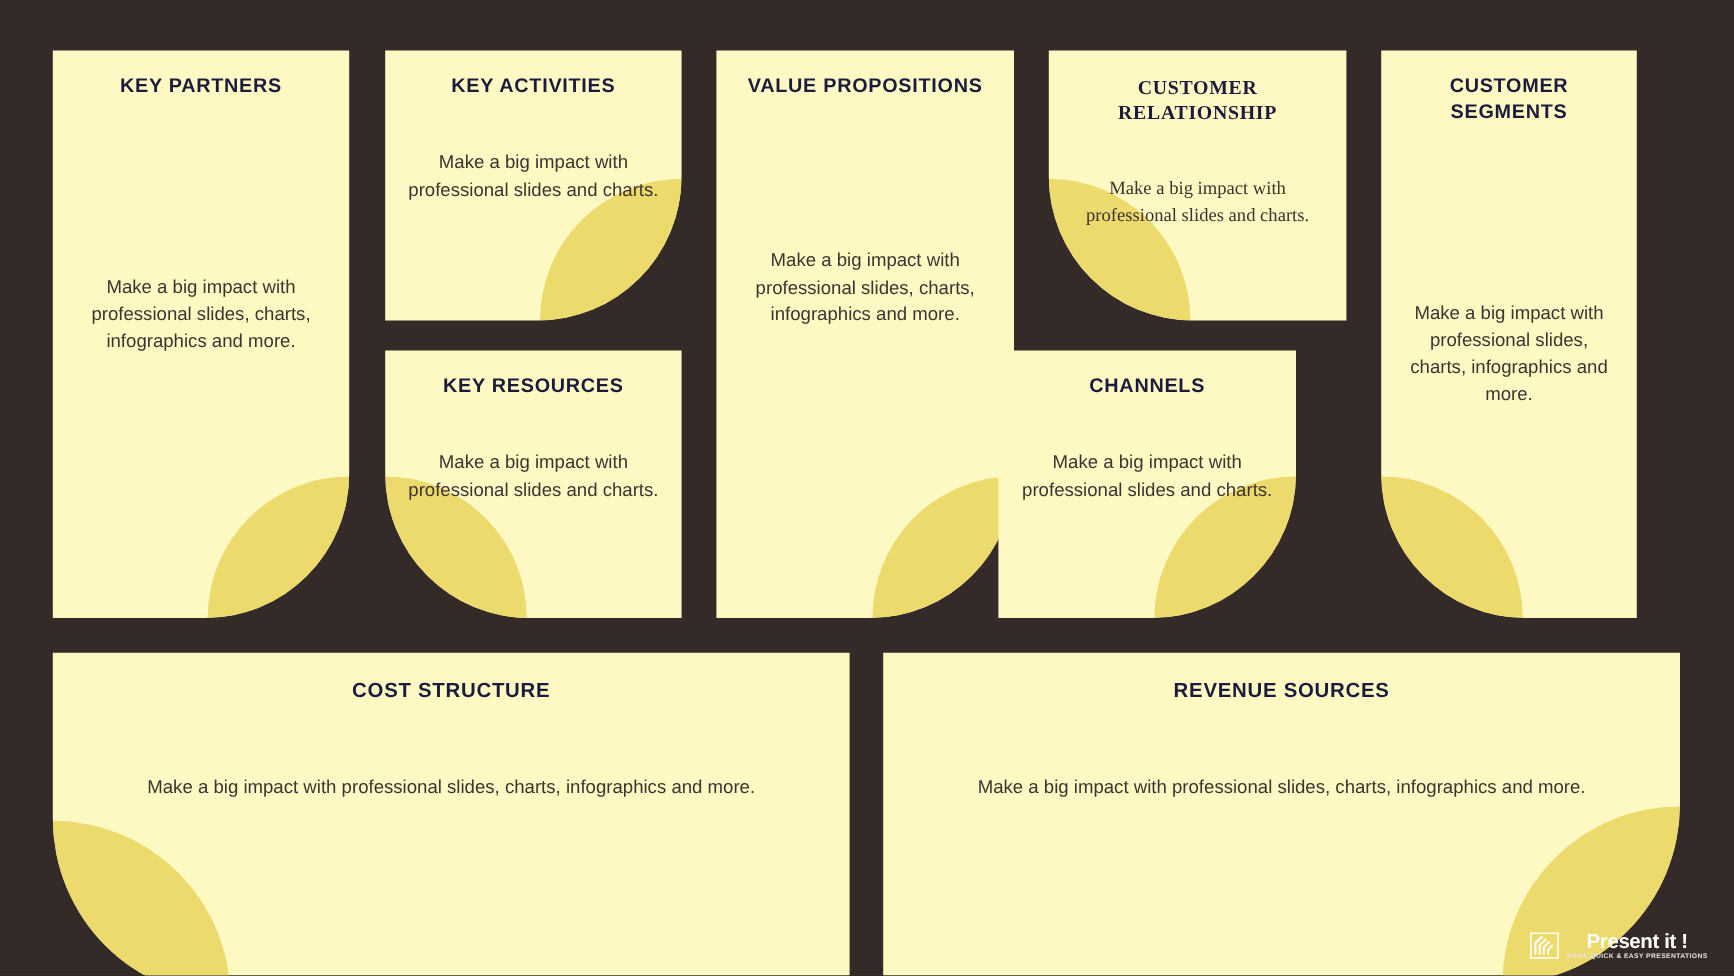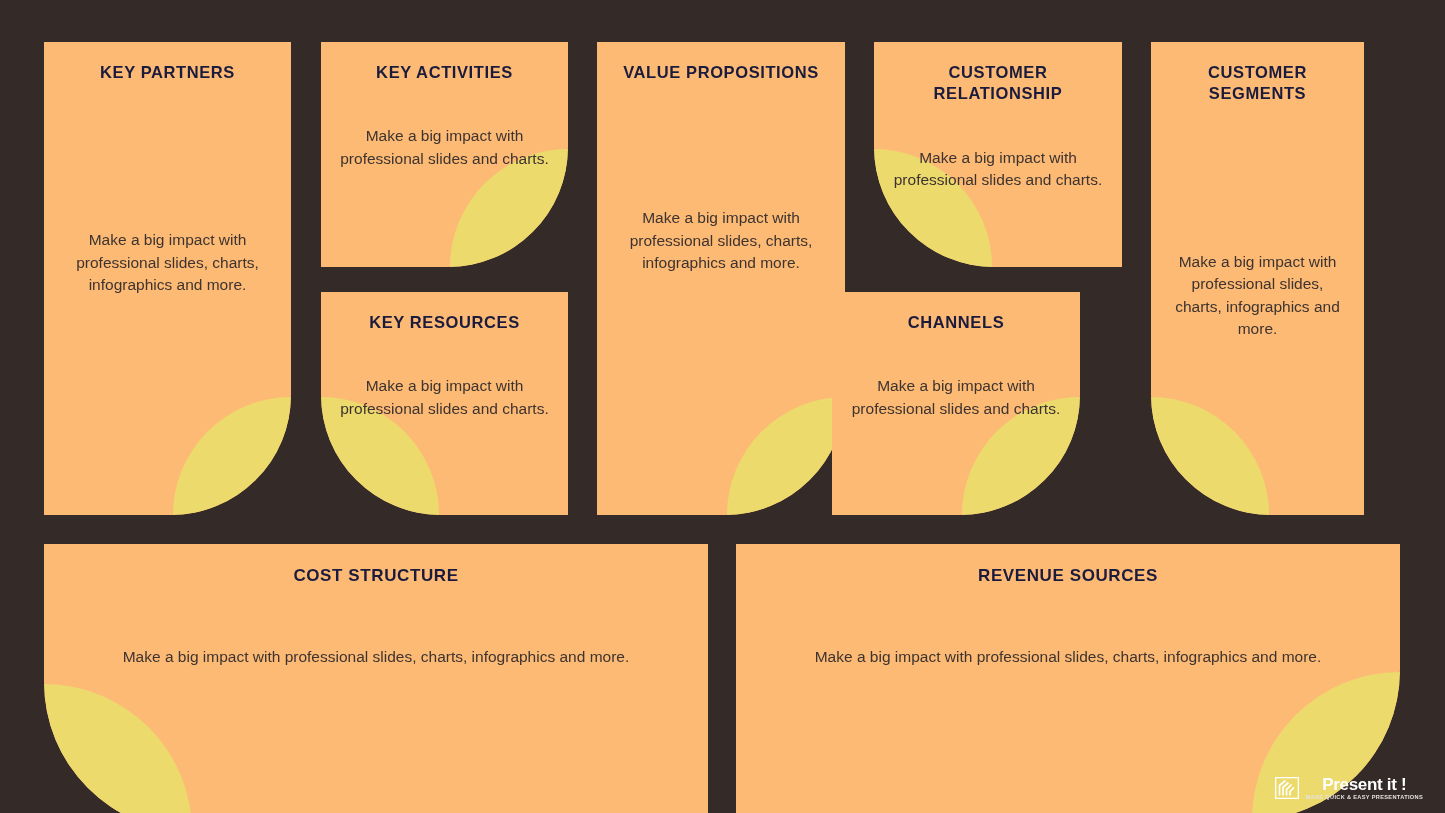--- a/index.html
+++ b/index.html
@@ -18,21 +18,21 @@
     position: relative;
     width: 1445px;
     height: 813px;
     background: #342b28;
     overflow: hidden;
   }
 
   
   .card {
     position: absolute;
-    background: #fdba74;
+    background: #fef9c3;
     overflow: hidden;
     box-sizing: border-box;
   }
   
   .card.curl-br { border-bottom-right-radius: 120px; }
   .card.curl-bl { border-bottom-left-radius: 120px; }
 
   
   .card.wide.curl-br { border-bottom-right-radius: 150px; }
   .card.wide.curl-bl { border-bottom-left-radius: 150px; }
@@ -93,21 +93,21 @@
     font-size: 15.5px;
     line-height: 1.45;
     margin: 0;
   }
 
   
   #card-key-partners          { left: 44px;   top: 42px;  width: 247px; height: 473px; }
   #card-key-activities        { left: 321px;  top: 42px;  width: 247px; height: 225px; }
   #card-key-resources         { left: 321px;  top: 292px; width: 247px; height: 223px; }
   #card-value-propositions    { left: 597px;  top: 42px;  width: 248px; height: 473px; }
-  #card-customer-relationship { left: 874px;  top: 42px;  width: 248px; height: 225px; }
+  #card-customer-relationship { left: 874px;  top: 42px;  width: 248px; height: 225px; font-family: Liberation Serif, serif; }
   #card-channels              { left: 832px;  top: 292px; width: 248px; height: 223px; }
   #card-customer-segments     { left: 1151px; top: 42px;  width: 213px; height: 473px; }
   #card-cost-structure        { left: 44px;   top: 544px; width: 664px; height: 288px; }
   #card-revenue-sources       { left: 736px;  top: 544px; width: 664px; height: 276px; }
 
   
   #card-key-partners       .card-body { margin-top: 146px; }
   #card-key-activities     .card-body { margin-top: 42px; }
   #card-key-resources      .card-body { margin-top: 42px; }
   #card-value-propositions .card-body { margin-top: 124px; }

